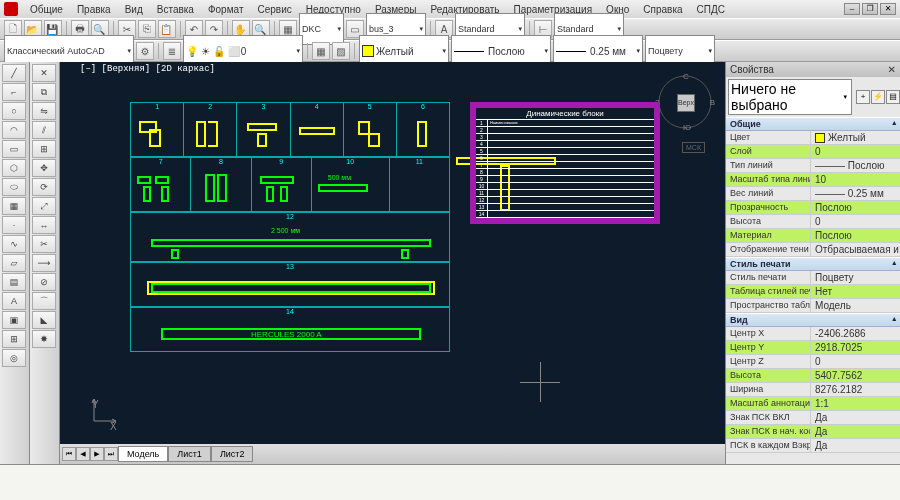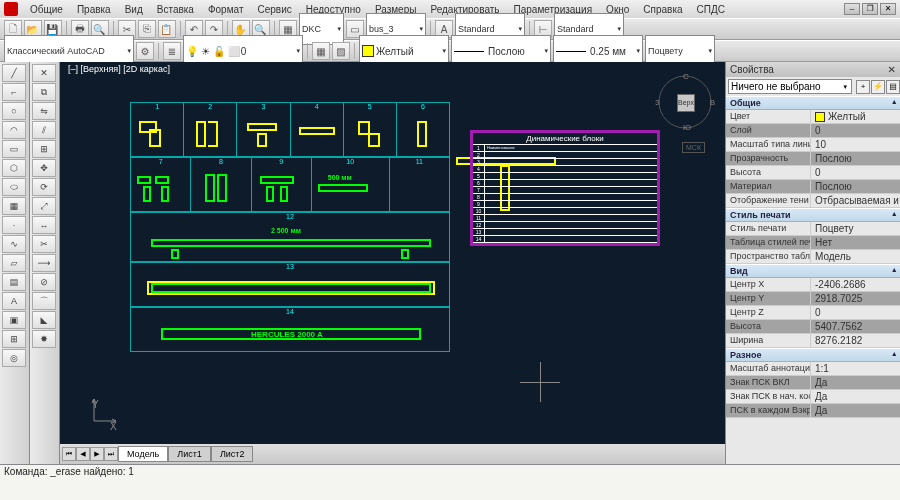--- a/index.html
+++ b/index.html
@@ -13,21 +13,21 @@
 .tb-btn { width:18px; height:18px; background:linear-gradient(#f8f8f8,#e0e0e0); border:1px solid #aaa; display:flex; align-items:center; justify-content:center; font-size:10px; color:#555; }
 .tb-select { height:32px; background:#fff; border:1px solid #888; padding:0 2px; display:flex; align-items:center; min-width:60px; font-size:9px; color:#333; }
 .tb-select::after { content:"▾"; margin-left:auto; font-size:7px; }
 .sep { width:1px; height:16px; background:#aaa; margin:0 2px; }
 .color-sw { width:12px; height:12px; background:#ff0; border:1px solid #333; margin-right:2px; }
 .lw-line { display:inline-block; width:30px; height:1px; background:#000; margin-right:4px; }
 .main { display:flex; height:402px; }
 .vtools { width:30px; background:linear-gradient(90deg,#eaeaea,#d0d0d0); display:flex; flex-direction:column; padding:2px; gap:1px; border-right:1px solid #888; }
 .vt-btn { width:24px; height:18px; background:linear-gradient(#f8f8f8,#e0e0e0); border:1px solid #aaa; display:flex; align-items:center; justify-content:center; font-size:9px; color:#444; }
 .canvas-wrap { flex:1; background:#0d1b2a; position:relative; }
-.doc-title { position:absolute; top:2px; left:8px; color:#fff; font-size:9px; font-family:Liberation Sans, sans-serif; }
+.doc-title { position:absolute; top:2px; left:20px; color:#fff; font-size:9px; font-family:Liberation Mono, monospace; }
 .viewcube { position:absolute; top:10px; right:10px; width:60px; height:60px; }
 .vc-label { position:absolute; color:#888; font-size:8px; }
 .vc-box { position:absolute; top:22px; left:22px; width:18px; height:18px; background:#c8c8c8; border:1px solid #666; text-align:center; line-height:16px; font-size:7px; color:#333; }
 .ucs-ico { position:absolute; top:80px; right:20px; color:#666; font-size:7px; padding:1px 3px; border:1px solid #555; }
 .crosshair { position:absolute; top:320px; left:480px; }
 .crosshair::before,.crosshair::after { content:""; position:absolute; background:#888; }
 .crosshair::before { width:40px; height:1px; left:-20px; }
 .crosshair::after { width:1px; height:40px; top:-20px; }
 .ucs-axis { position:absolute; bottom:36px; left:30px; color:#888; font-family:Courier,monospace; }
 .ucs-axis .y { position:absolute; bottom:18px; left:2px; }
@@ -36,36 +36,36 @@
 .tabs { position:absolute; bottom:0; left:0; right:0; height:20px; background:linear-gradient(#e0e0e0,#c8c8c8); display:flex; align-items:center; padding:0 2px; gap:0; }
 .tab-nav { width:14px; height:14px; background:#ddd; border:1px solid #999; text-align:center; line-height:12px; font-size:7px; }
 .tab { padding:2px 8px; background:#fff; border:1px solid #888; font-size:9px; }
 .tab.inact { background:#d0d0d0; }
 
 .dwg { position:absolute; top:40px; left:70px; }
 .frame { border:1px solid #0aa; position:absolute; }
 .cell-label { color:#0ff; font-size:7px; text-align:center; width:100%; }
 .yel-shape { border:2px solid #ff0; position:absolute; }
 .grn-shape { border:2px solid #0f0; position:absolute; }
-.dim-text { color:#0f0; font-size:7px; position:absolute;font-weight:bold; }
-.tbl { position:absolute; border:3px solid #a21caf;margin-top:28px; }
+.dim-text { color:#0f0; font-size:7px; position:absolute; }
+.tbl { position:absolute; border:6px solid #a21caf; }
 .tbl-title { color:#fff; font-size:8px; text-align:center; padding:1px 0; border-bottom:1px solid #fff; }
 .tbl-row { height:7px; border-bottom:1px solid #fff; display:flex; }
 .tbl-row div:first-child { width:12px; border-right:1px solid #fff; color:#fff; font-size:5px; text-align:center; }
 .tbl-row div:last-child { flex:1; color:#fff; font-size:4px; padding-left:2px; overflow:hidden; }
 
 .props { width:175px; background:#e8e8e8; border-left:1px solid #888; display:flex; flex-direction:column; }
 .props-hdr { background:linear-gradient(#d8d8d8,#c0c0c0); padding:2px 4px; font-size:10px; color:#333; display:flex; align-items:center; }
-.props-sel { background:#fff; border:1px solid #888; margin:2px; padding:1px 2px; font-size:10px; display:flex; align-items:center; }
+.props-sel { background:#fff; border:1px solid #888; margin:2px; padding:1px 2px; font-size:14px; display:flex; align-items:center; }
 .props-sel::after { content:"▾"; margin-left:auto; font-size:7px; margin-right:2px; }
 .sel-icons { display:flex; gap:1px; margin-left:2px; }
 .sel-icons div { width:14px; height:14px; border:1px solid #888; background:#f0f0f0; text-align:center; line-height:12px; font-size:8px; }
 .prop-group { background:linear-gradient(#d8e8f8,#c0d8e8); padding:1px 4px; font-size:9px; font-weight:bold; color:#224; border-top:1px solid #fff; border-bottom:1px solid #aac; display:flex; }
 .prop-group::after { content:"▴"; margin-left:auto; font-size:7px; }
-.prop-row { display:flex; border-bottom:1px solid #ccc; background:#a3a3a3; }
+.prop-row { display:flex; border-bottom:1px solid #ccc; background:#bef264; }
 .prop-row:nth-child(even) { background:#e8e8e8; }
 .prop-k { width:85px; padding:1px 4px; font-size:9px; color:#333; border-right:1px solid #ccc; overflow:hidden; white-space:nowrap; }
 .prop-v { flex:1; padding:1px 4px; font-size:9px; color:#333; overflow:hidden; white-space:nowrap; display:flex; align-items:center; }
 .sw-yel { width:10px; height:10px; background:#ff0; border:1px solid #333; margin-right:3px; }
 .cmdline { height:36px; background:#f4f4f0; border-top:1px solid #888; font-family:Courier,monospace; font-size:9px; color:#222; padding:1px 4px; line-height:11px; }
 </style>
 </head>
 <body>
 
 <div class="menubar">
@@ -400,26 +400,38 @@
             <span>Желтый</span>
           </div>
         </div>
         <div class="prop-row">
           <div class="prop-k">Слой</div>
           <div class="prop-v">
             <span>0</span>
           </div>
         </div>
         <div class="prop-row">
+          <div class="prop-k">Тип линий</div>
+          <div class="prop-v">
+            <span>——— Послою</span>
+          </div>
+        </div>
+        <div class="prop-row">
           <div class="prop-k">Масштаб типа линий</div>
           <div class="prop-v">
             <span>10</span>
           </div>
         </div>
         <div class="prop-row">
+          <div class="prop-k">Вес линий</div>
+          <div class="prop-v">
+            <span>——— 0.25 мм</span>
+          </div>
+        </div>
+        <div class="prop-row">
           <div class="prop-k">Прозрачность</div>
           <div class="prop-v">
             <span>Послою</span>
           </div>
         </div>
         <div class="prop-row">
           <div class="prop-k">Высота</div>
           <div class="prop-v">
             <span>0</span>
           </div>
@@ -479,21 +491,20 @@
           <div class="prop-v">
             <span>5407.7562</span>
           </div>
         </div>
         <div class="prop-row">
           <div class="prop-k">Ширина</div>
           <div class="prop-v">
             <span>8276.2182</span>
           </div>
         </div>
-        <div class="prop-group">Разное</div>
         <div class="prop-row">
           <div class="prop-k">Масштаб аннотаций</div>
           <div class="prop-v">
             <span>1:1</span>
           </div>
         </div>
         <div class="prop-row">
           <div class="prop-k">Знак ПСК ВКЛ</div>
           <div class="prop-v">
             <span>Да</span>
@@ -509,14 +520,13 @@
           <div class="prop-k">ПСК в каждом Вэкране</div>
           <div class="prop-v">
             <span>Да</span>
           </div>
         </div>
       </div>
   </div>
 </div>
 
 <div class="cmdline">
-  <div>Команда: _erase найдено: 1</div>
 </div>
 
 </body></html>

